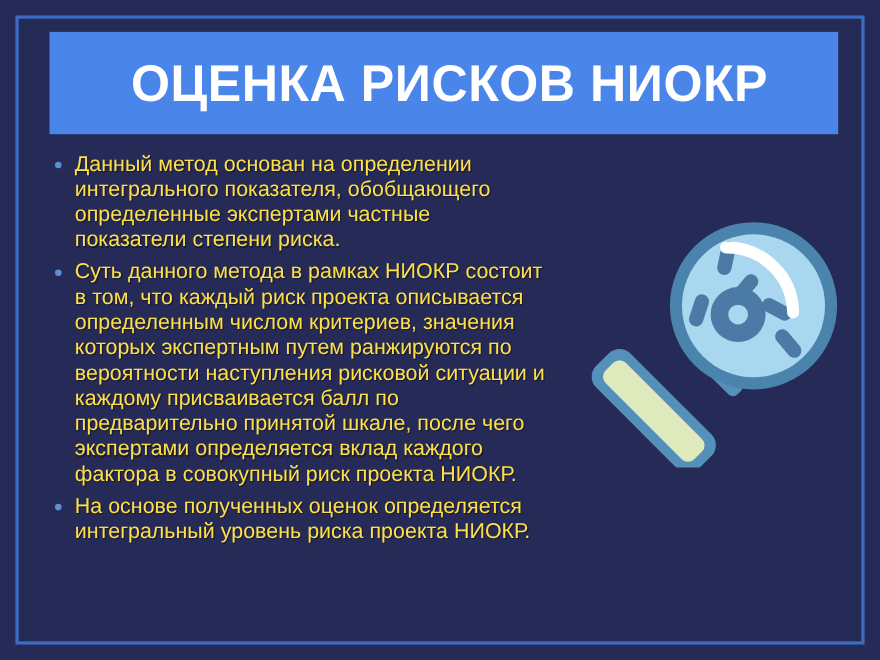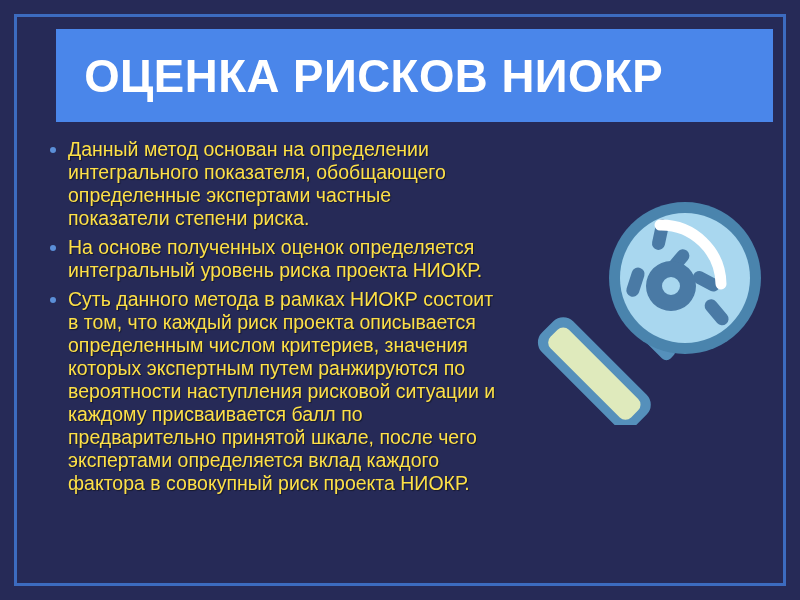--- a/index.html
+++ b/index.html
@@ -29,28 +29,29 @@
     right: 14px;
     bottom: 14px;
     border: 3px solid #3c6bbf;
     box-sizing: border-box;
     pointer-events: none;
   }
 
   
   .title-banner {
     position: absolute;
-    left: 56px;
+    left: 45px;
     top: 29px;
     width: 717px;
     height: 93px;
     background: #4a86ea;
     display: flex;
     align-items: center;
     box-sizing: border-box;
+    justify-content: center;
   }
   .title-text {
     color: #ffffff;
     font-size: 47px;
     font-weight: bold;
     letter-spacing: 0.5px;
     padding-left: 29px;
     line-height: 1;
     white-space: nowrap;
     transform: scaleX(0.97);
@@ -107,22 +108,22 @@
 <div class="slide">
 
   <div class="slide-frame"></div>
 
   <div class="title-banner">
     <div class="title-text">ОЦЕНКА РИСКОВ НИОКР</div>
   </div>
 
   <ul class="body-list">
     <li class="bullet-item">Данный метод основан на определении интегрального показателя, обобщающего определенные экспертами частные показатели степени риска.</li>
+    <li class="bullet-item">Суть данного метода в рамках НИОКР состоит в том, что каждый риск проекта описывается определенным числом критериев, значения которых экспертным путем ранжируются по вероятности наступления рисковой ситуации и каждому присваивается балл по предварительно принятой шкале, после чего экспертами определяется вклад каждого фактора в совокупный риск проекта НИОКР.</li>
     <li class="bullet-item">На основе полученных оценок определяется интегральный уровень риска проекта НИОКР.</li>
-    <li class="bullet-item">Суть данного метода в рамках НИОКР состоит в том, что каждый риск проекта описывается определенным числом критериев, значения которых экспертным путем ранжируются по вероятности наступления рисковой ситуации и каждому присваивается балл по предварительно принятой шкале, после чего экспертами определяется вклад каждого фактора в совокупный риск проекта НИОКР.</li>
   </ul>
 
   <div class="magnifier">
     <svg viewBox="0 0 270 240" xmlns="http://www.w3.org/2000/svg">
 
       <g transform="rotate(45 95 190)">
         <rect x="24" y="171" width="132" height="44" rx="14" ry="14" fill="#5590bb"></rect>
         <rect x="33" y="180" width="114" height="26" rx="8" ry="8" fill="#dfeabc"></rect>
       </g>
 

